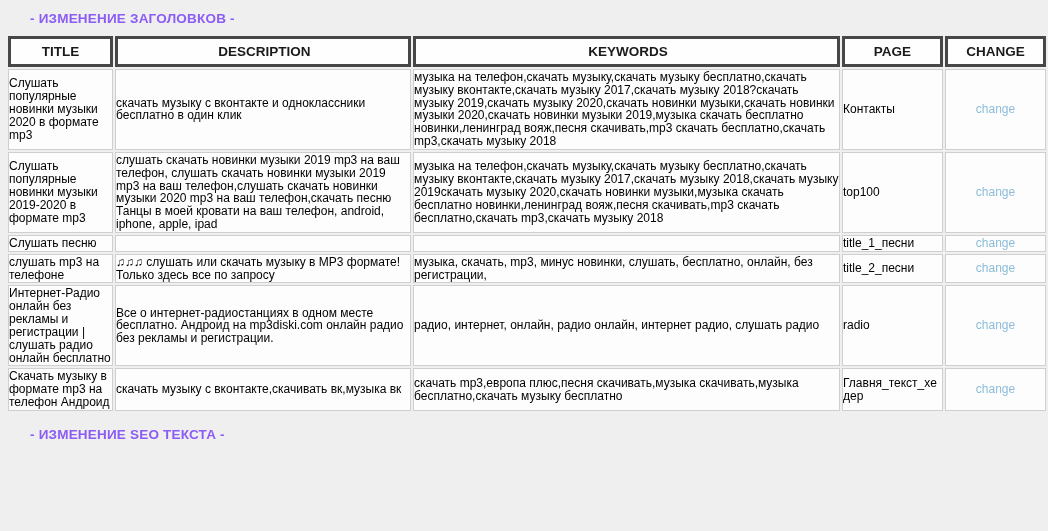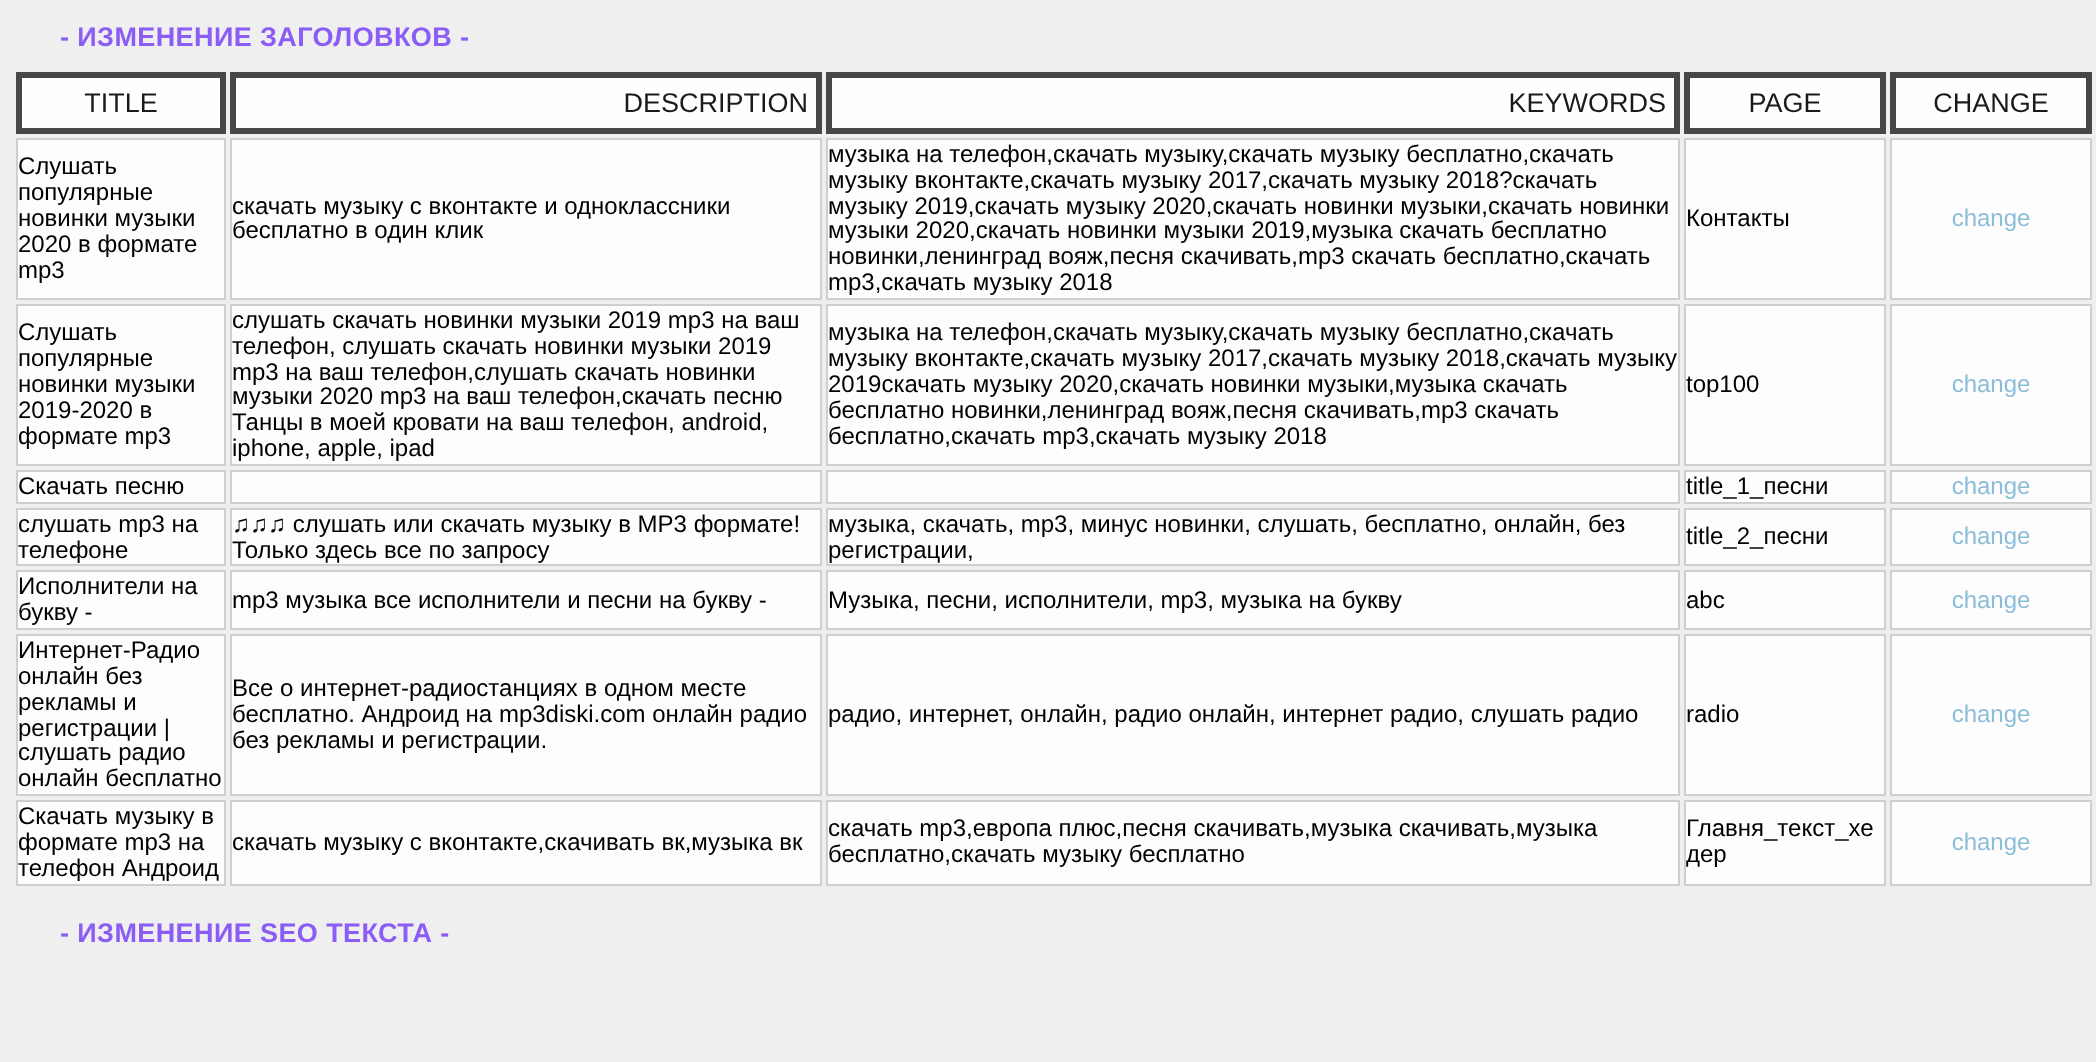--- a/index.html
+++ b/index.html
@@ -27,27 +27,27 @@
     border-spacing: 2px;
     table-layout: fixed;
     width: 1036px;
     margin: 0;
   }
   table.data-table th {
     background: #fefefe;
     border: 3px solid #474747;
     padding: 5px 4px;
     font-size: 13.5px;
-    font-weight: normal;
+    font-weight: bold;
     color: #1a1a1a;
     text-align: center;
     overflow: hidden;
     white-space: nowrap;
   }
-  table.data-table th.th-left { text-align: right; padding-left: 7px; margin-top: 24px; }
+  table.data-table th.th-left { text-align: center; padding-left: 7px; margin-top: 24px; }
   table.data-table td {
     background: #fdfdfd;
     border: 1px solid #cfcfcf;
     padding: 1px 0;
     font-size: 12px;
     line-height: 1.07;
     vertical-align: middle;
     word-wrap: break-word;
     overflow-wrap: break-word;
   }
@@ -92,38 +92,31 @@
           <td class="cell-change"><a class="change-link">change</a></td>
         </tr>
         <tr>
           <td class="cell-title">Слушать популярные новинки музыки 2019-2020 в формате mp3</td>
           <td class="cell-description">слушать скачать новинки музыки 2019 mp3 на ваш телефон, слушать скачать новинки музыки 2019 mp3 на ваш телефон,слушать скачать новинки музыки 2020 mp3 на ваш телефон,скачать песню Танцы в моей кровати на ваш телефон, android, iphone, apple, ipad</td>
           <td class="cell-keywords">музыка на телефон,скачать музыку,скачать музыку бесплатно,скачать музыку вконтакте,скачать музыку 2017,скачать музыку 2018,скачать музыку 2019скачать музыку 2020,скачать новинки музыки,музыка скачать бесплатно новинки,ленинград вояж,песня скачивать,mp3 скачать бесплатно,скачать mp3,скачать музыку 2018</td>
           <td class="cell-page">top100</td>
           <td class="cell-change"><a class="change-link">change</a></td>
         </tr>
         <tr>
-          <td class="cell-title">Скачать песню</td>
+          <td class="cell-title">Слушать песню</td>
           <td class="cell-description"></td>
           <td class="cell-keywords"></td>
           <td class="cell-page">title_1_песни</td>
           <td class="cell-change"><a class="change-link">change</a></td>
         </tr>
         <tr>
           <td class="cell-title">слушать mp3 на телефоне</td>
           <td class="cell-description">♫♫♫ слушать или скачать музыку в MP3 формате! Только здесь все по запросу</td>
           <td class="cell-keywords">музыка, скачать, mp3, минус новинки, слушать, бесплатно, онлайн, без регистрации,</td>
           <td class="cell-page">title_2_песни</td>
-          <td class="cell-change"><a class="change-link">change</a></td>
-        </tr>
-        <tr>
-          <td class="cell-title">Исполнители на букву -</td>
-          <td class="cell-description">mp3 музыка все исполнители и песни на букву -</td>
-          <td class="cell-keywords">Музыка, песни, исполнители, mp3, музыка на букву</td>
-          <td class="cell-page">abc</td>
           <td class="cell-change"><a class="change-link">change</a></td>
         </tr>
         <tr>
           <td class="cell-title">Интернет-Радио онлайн без рекламы и регистрации | слушать радио онлайн бесплатно</td>
           <td class="cell-description">Все о интернет-радиостанциях в одном месте бесплатно. Андроид на mp3diski.com онлайн радио без рекламы и регистрации.</td>
           <td class="cell-keywords">радио, интернет, онлайн, радио онлайн, интернет радио, слушать радио</td>
           <td class="cell-page">radio</td>
           <td class="cell-change"><a class="change-link">change</a></td>
         </tr>
         <tr>

